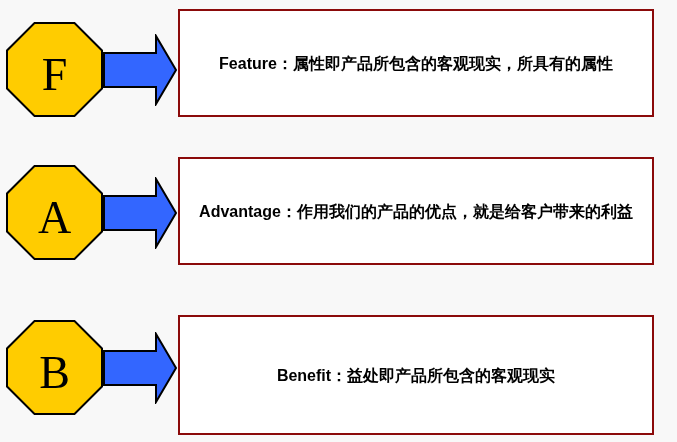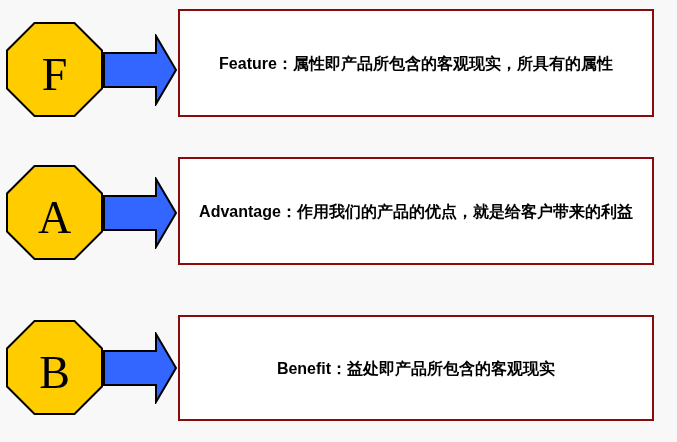--- a/index.html
+++ b/index.html
@@ -67,21 +67,21 @@
     color: #000000;
   }
   .oct-1 { top: 22px; }
   .oct-2 { top: 165px; }
   .oct-3 { top: 320px; }
   .arr-1 { top: 34px; }
   .arr-2 { top: 177px; }
   .arr-3 { top: 332px; }
   .box-1 { top: 9px;   height: 108px; }
   .box-2 { top: 157px; height: 108px; }
-  .box-3 { top: 315px; height: 106px; }
+  .box-3 { top: 315px; height: 120px; }
 </style>
 </head>
 <body>
 
 <div class="canvas">
 
   <div class="octagon oct-1">
     <svg width="97" height="95" viewBox="0 0 97 95">
       <polygon points="28.5,1 68.5,1 96,28.5 96,66.5 68.5,94 28.5,94 1,66.5 1,28.5" fill="#FFCC00" stroke="#000000" stroke-width="2"></polygon>
     </svg>

